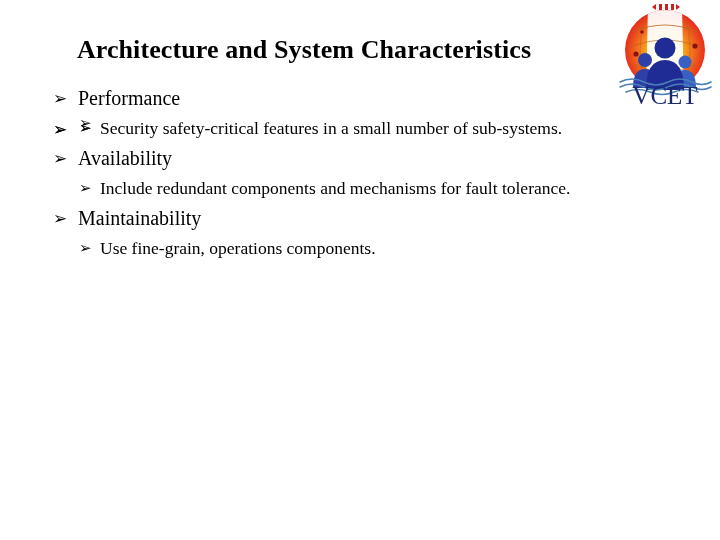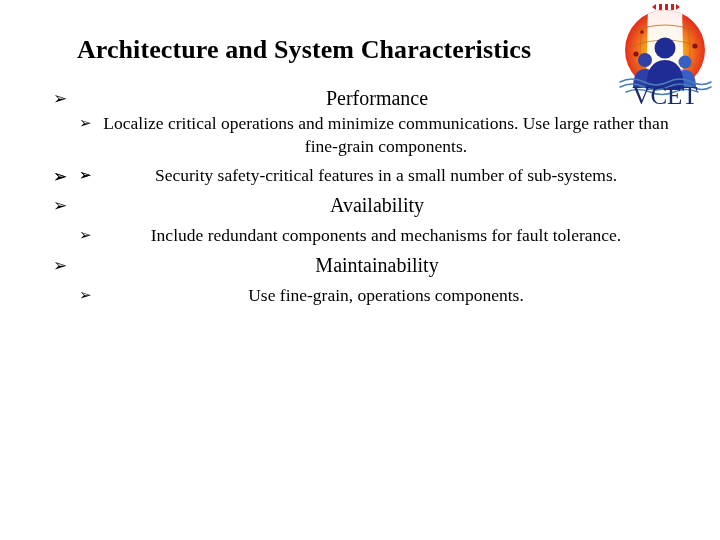--- a/index.html
+++ b/index.html
@@ -89,21 +89,21 @@
   .lvl2 > .bullet {
     position: absolute;
     left: 79px;
     top: 0;
     font-family: "DejaVu Sans", sans-serif;
     font-size: 15px;
     line-height: 23px;
   }
   .lvl2.nojustify { text-align: left; }
 
-  .txt { display: block; text-align: center; }
+  .txt { display: block; }
 
   
   .gap-sm { margin-top: 6px; }
 </style>
 </head>
 <body>
 
 <div class="slide">
 
   <div class="logo">
@@ -172,21 +172,20 @@
   <div class="title">Architecture and System Characteristics</div>
 
   <div class="body">
 
     <div class="lvl1">
       <span class="bullet">➢</span>
       <span class="txt">Performance</span>
     </div>
     <div class="lvl2 nojustify">
       <span class="bullet">➢</span>
-      <span class="txt">Localize critical operations and minimize communications. Use large rather than fine-grain components.</span>
     </div>
 
     <div class="lvl1 gap-sm">
       <span class="bullet">➢</span>
     </div>
     <div class="lvl2 nojustify gap-sm">
       <span class="bullet">➢</span>
     </div>
 
     <div class="lvl1 gap-sm">

